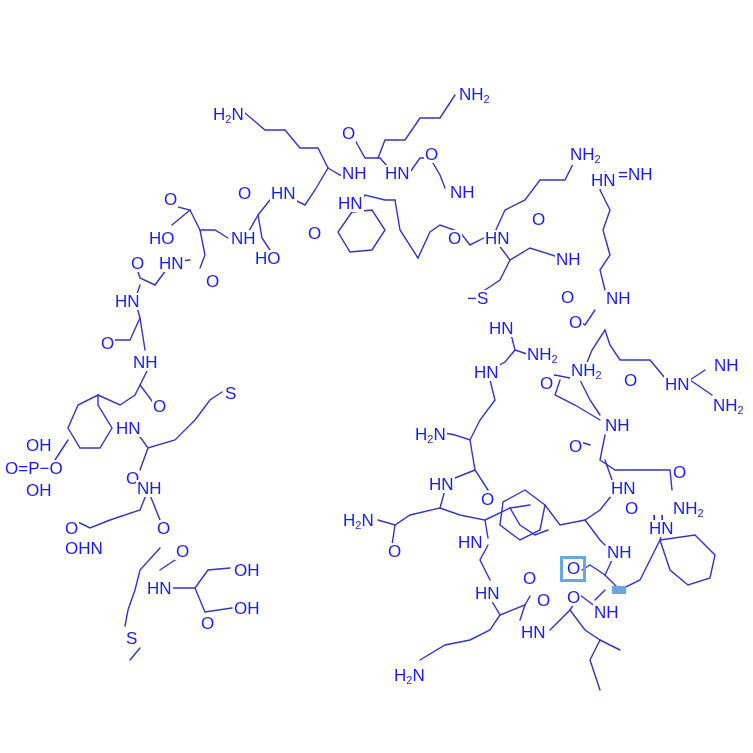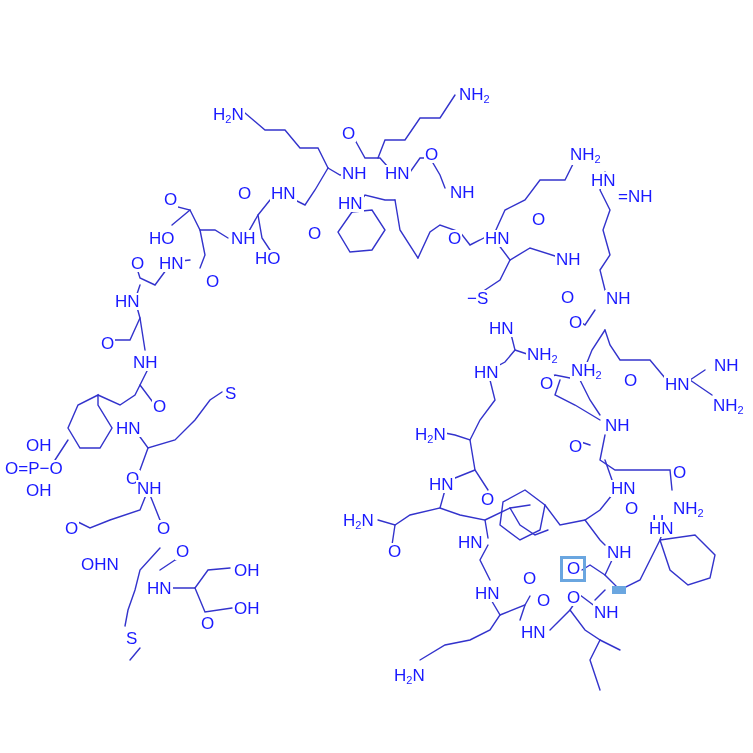--- a/index.html
+++ b/index.html
@@ -107,21 +107,21 @@
   <div id="hl-wedge" style="left:612px;top:586px;width:14px;height:8px;"></div>
   <div id="highlight" style="left:560px;top:556px;width:26px;height:26px;"></div>
 
   <div id="labels">
       <span class="lbl" style="left: 458px; top: 86px;">NH<sub>2</sub></span>
       <span class="lbl" style="left: 212px; top: 106px;">H<sub>2</sub>N</span>
       <span class="lbl" style="left: 341px; top: 125px;">O</span>
       <span class="lbl" style="left: 424px; top: 146px;">O</span>
       <span class="lbl" style="left: 569px; top: 146px;">NH<sub>2</sub></span>
       <span class="lbl" style="left: 590px; top: 172px;">HN</span>
-      <span class="lbl" style="left: 617px; top: 166px; margin-top: 22px;">=NH</span>
+      <span class="lbl" style="left: 617px; top: 166px;">=NH</span>
       <span class="lbl" style="left: 341px; top: 165px;">NH</span>
       <span class="lbl" style="left: 384px; top: 165px;">HN</span>
       <span class="lbl" style="left: 237px; top: 185px;">O</span>
       <span class="lbl" style="left: 270px; top: 185px;">HN</span>
       <span class="lbl" style="left: 337px; top: 195px;">HN</span>
       <span class="lbl" style="left: 449px; top: 184px;">NH</span>
       <span class="lbl" style="left: 163px; top: 191px;">O</span>
       <span class="lbl" style="left: 148px; top: 230px;">HO</span>
       <span class="lbl" style="left: 230px; top: 230px;">NH</span>
       <span class="lbl" style="left: 307px; top: 225px;">O</span>
@@ -161,21 +161,21 @@
       <span class="lbl" style="left: 125px; top: 470px;">O</span>
       <span class="lbl" style="left: 136px; top: 480px;">NH</span>
       <span class="lbl" style="left: 428px; top: 476px;">HN</span>
       <span class="lbl" style="left: 672px; top: 464px;">O</span>
       <span class="lbl" style="left: 610px; top: 480px;">HN</span>
       <span class="lbl" style="left: 480px; top: 491px;">O</span>
       <span class="lbl" style="left: 64px; top: 520px;">O</span>
       <span class="lbl" style="left: 156px; top: 520px;">O</span>
       <span class="lbl" style="left: 672px; top: 500px;">NH<sub>2</sub></span>
       <span class="lbl" style="left: 175px; top: 543px;">O</span>
-      <span class="lbl" style="left: 80px; top: 540px; margin-top: 16px;">OHN</span>
+      <span class="lbl" style="left: 64px; top: 540px;">OHN</span>
       <span class="lbl" style="left: 342px; top: 512px;">H<sub>2</sub>N</span>
       <span class="lbl" style="left: 624px; top: 500px;">O</span>
       <span class="lbl" style="left: 651px; top: 513px;">H</span>
       <span class="lbl" style="left: 233px; top: 562px;">OH</span>
       <span class="lbl" style="left: 146px; top: 580px;">HN</span>
       <span class="lbl" style="left: 457px; top: 534px;">HN</span>
       <span class="lbl" style="left: 648px; top: 520px;">HN</span>
       <span class="lbl" style="left: 387px; top: 543px;">O</span>
       <span class="lbl" style="left: 522px; top: 570px;">O</span>
       <span class="lbl" style="left: 566px; top: 560px;">O</span>

